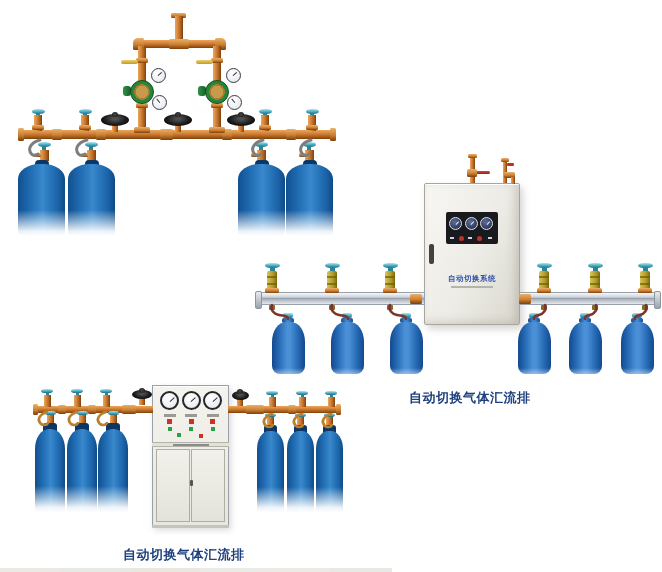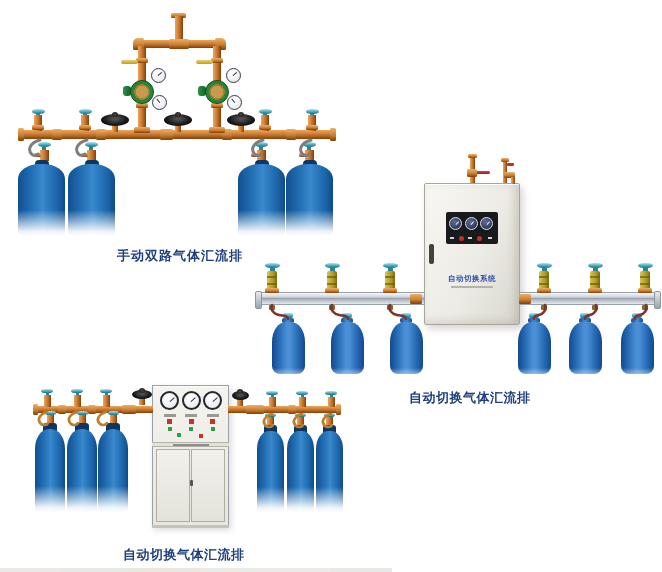--- a/index.html
+++ b/index.html
@@ -337,21 +337,20 @@
     <g stroke="#b8802f" stroke-width="2.6" fill="none" stroke-linecap="round">
       <path d="M47 412 c-8 2.5 -10 8 -6.5 11.5 c2.2 2.2 6 2 7.5 -0.5"></path>
       <path d="M77 412 c-8 2.5 -10 8 -6.5 11.5 c2.2 2.2 6 2 7.5 -0.5"></path>
       <path d="M106 412 c-8 2.5 -10 8 -6.5 11.5 c2.2 2.2 6 2 7.5 -0.5"></path>
       <path d="M272 414 c-8 2.5 -10 8 -6.5 11.5 c2.2 2.2 6 2 7.5 -0.5"></path>
       <path d="M302 414 c-8 2.5 -10 8 -6.5 11.5 c2.2 2.2 6 2 7.5 -0.5"></path>
       <path d="M331 414 c-8 2.5 -10 8 -6.5 11.5 c2.2 2.2 6 2 7.5 -0.5"></path>
     </g>
   </svg>
 
-  <div class="caption" style="left:117px;top:247px;">手动双路气体汇流排</div>
   <div class="caption" style="left:409px;top:389px;letter-spacing:0.5px;">自动切换气体汇流排</div>
   <div class="caption" style="left:123px;top:546px;letter-spacing:0.5px;">自动切换气体汇流排</div>
 
   <div style="position:absolute;left:424px;top:274px;width:96px;text-align:center;font-size:7.5px;font-weight:bold;letter-spacing:0.5px;color:#3353ae;">自动切换系统</div>
 
   <div class="grp" id="gstrip">
       <div style="position: absolute; left: 0px; top: 568px; width: 60px; height: 4px; background: rgb(236, 233, 229);"></div>
       <div style="position: absolute; left: 60px; top: 568px; width: 70px; height: 4px; background: rgb(231, 234, 228);"></div>
       <div style="position: absolute; left: 130px; top: 568px; width: 70px; height: 4px; background: rgb(234, 231, 224);"></div>
       <div style="position: absolute; left: 200px; top: 568px; width: 60px; height: 4px; background: rgb(233, 235, 231);"></div>

